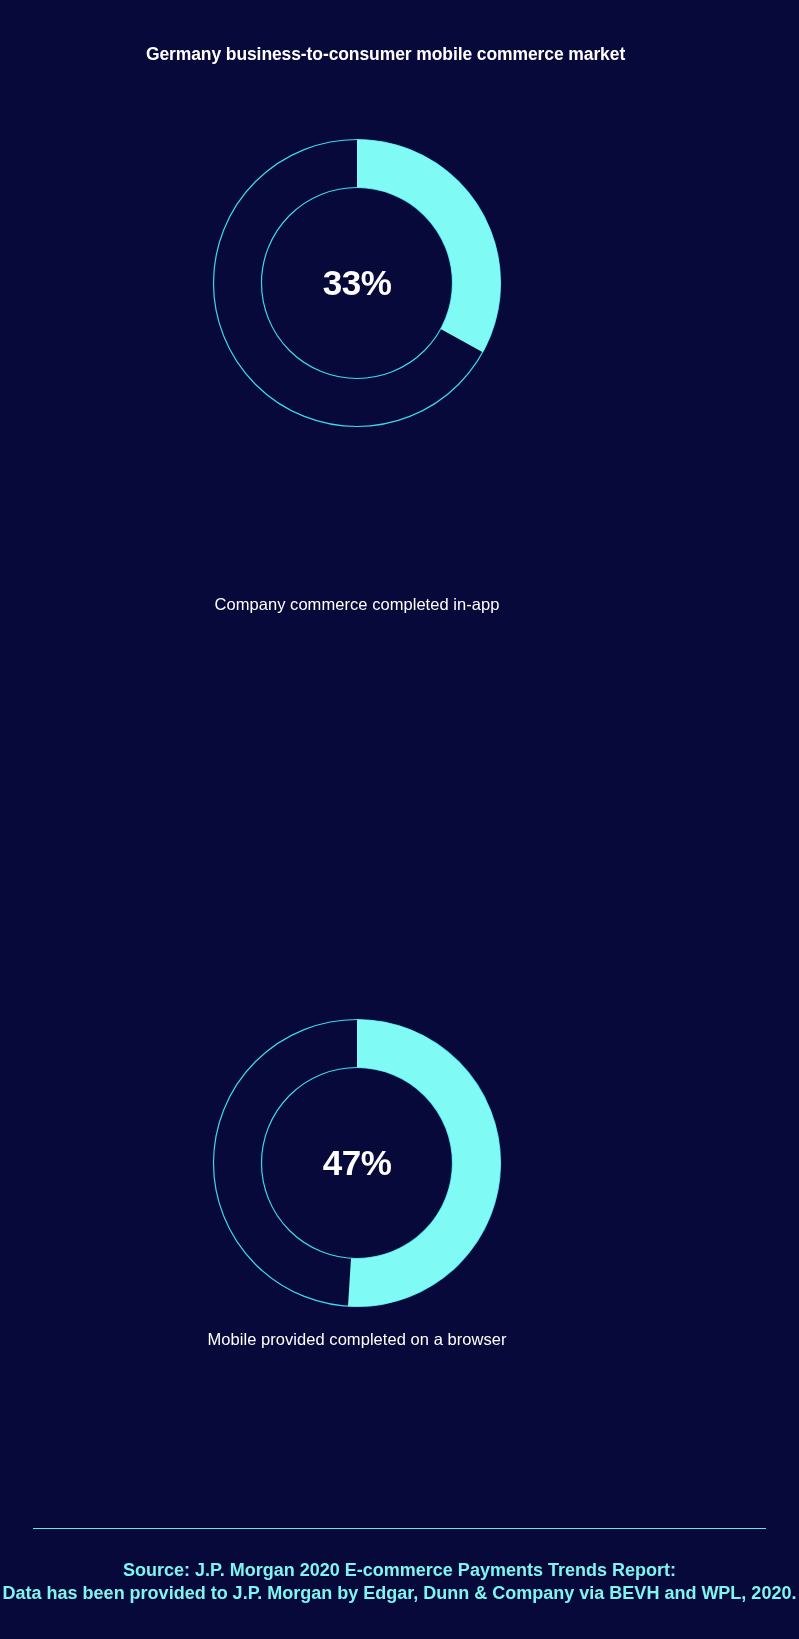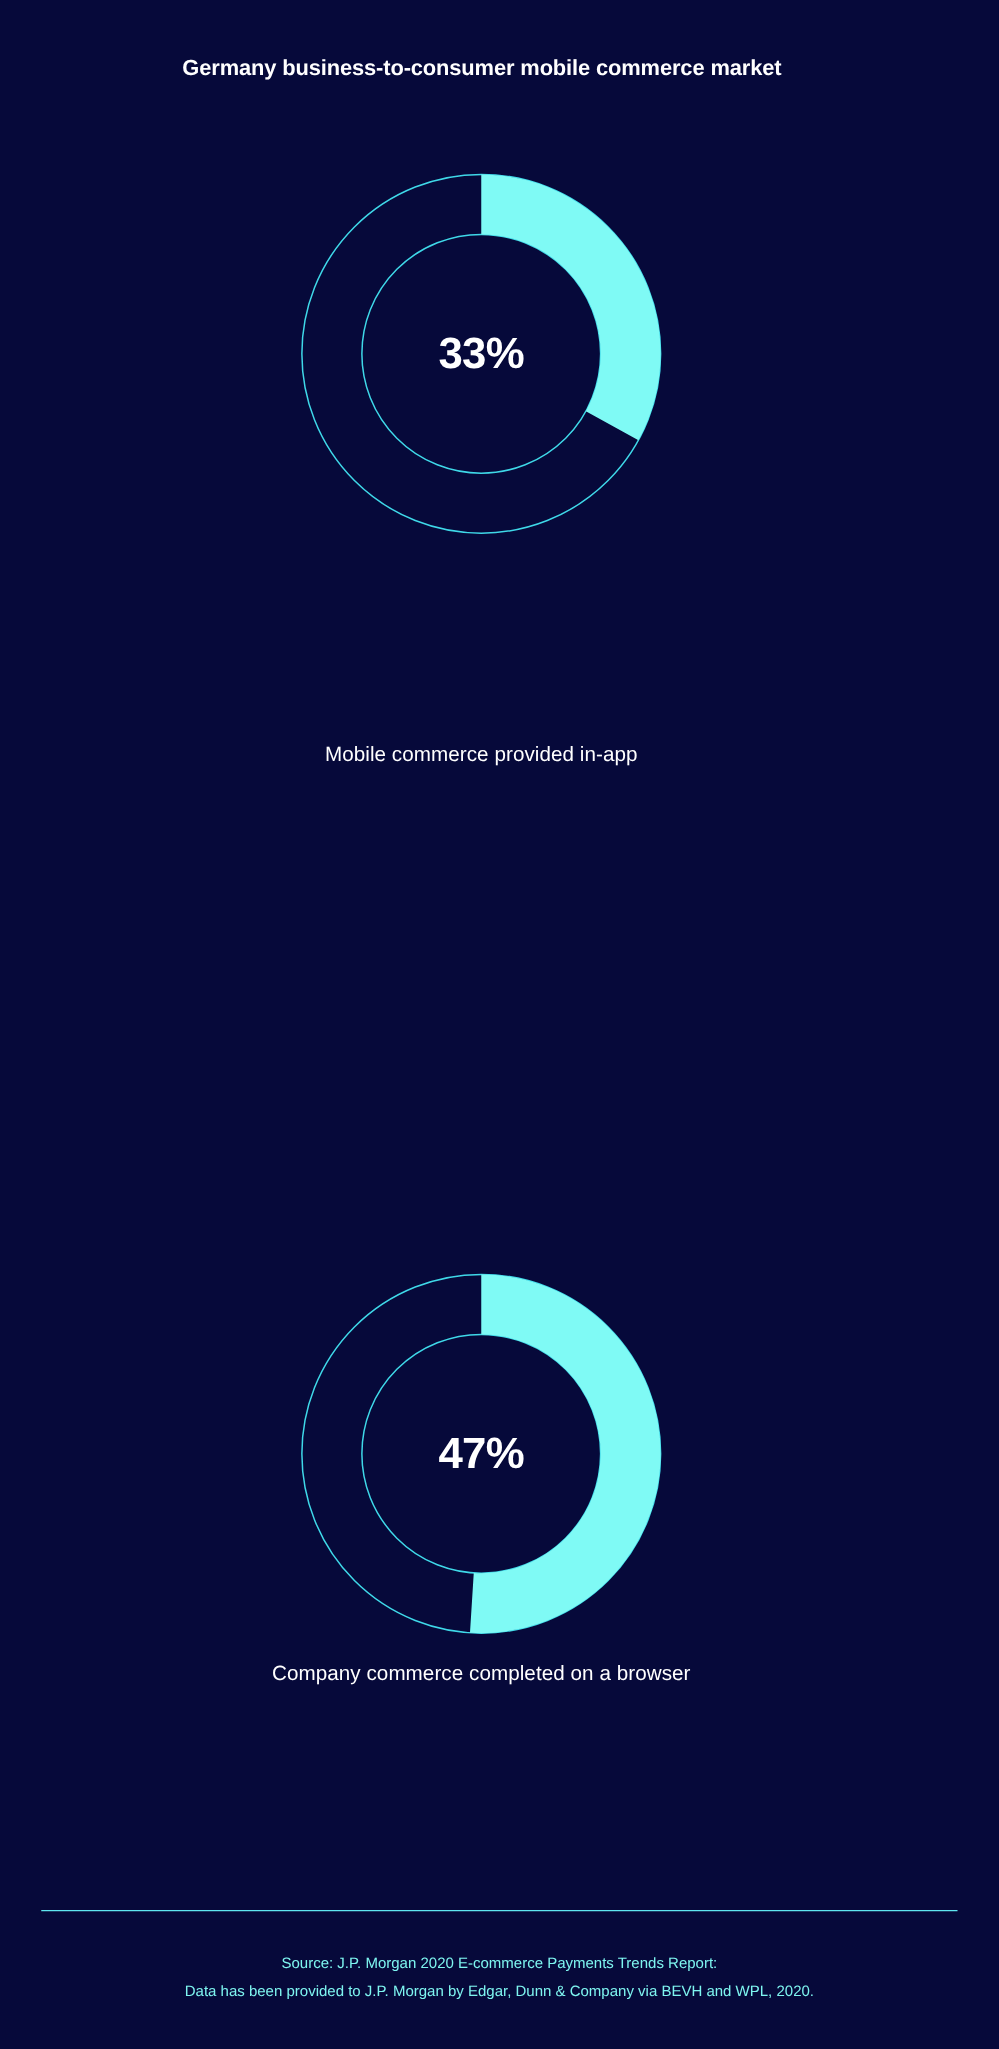--- a/index.html
+++ b/index.html
@@ -30,21 +30,20 @@
     font-size: 17.5px;
     font-weight: bold;
     letter-spacing: -0.1px;
     white-space: nowrap;
   }
   .donut-block {
     position: absolute;
     left: 0;
     width: 714px;
     text-align: center;
-    padding-left: 28px;
   }
   .donut-wrap {
     position: relative;
     width: 300px;
     height: 300px;
     margin: 0 auto;
   }
   .donut-wrap svg {
     display: block;
     width: 300px;
@@ -80,22 +79,22 @@
     height: 1px;
     background: #5fe6f0;
   }
   .source {
     position: absolute;
     left: 0;
     top: 1559px;
     width: 799px;
     text-align: center;
     color: #7ef5f0;
-    font-size: 12px;
-    font-weight: normal;
+    font-size: 18px;
+    font-weight: bold;
     line-height: 23px;
   }
   .source-line {
     display: block;
     white-space: nowrap;
   }
 </style>
 </head>
 <body>
 
@@ -108,33 +107,33 @@
       <svg viewBox="0 0 300 300">
         <circle cx="150" cy="150" r="143.5" fill="none" stroke="#3fd8e8" stroke-width="1.2"></circle>
         <circle cx="150" cy="150" r="95.5" fill="none" stroke="#3fd8e8" stroke-width="1.2"></circle>
         <path class="arc" fill="#7ffaf5" d="M 150.000 6.500 A 143.5 143.5 0 0 1 275.750 219.132 L 233.687 196.007 A 95.5 95.5 0 0 0 150.000 54.500 Z"></path>
       </svg>
       <div class="donut-value">33%</div>
     </div>
   </div>
 
   <div class="donut-block" style="top:578px;">
-    <div class="donut-caption">Mobile commerce provided in-app</div>
+    <div class="donut-caption">Company commerce completed in-app</div>
   </div>
 
   <div class="donut-block" style="top:1013px;">
     <div class="donut-wrap">
       <svg viewBox="0 0 300 300">
         <circle cx="150" cy="150" r="143.5" fill="none" stroke="#3fd8e8" stroke-width="1.2"></circle>
         <circle cx="150" cy="150" r="95.5" fill="none" stroke="#3fd8e8" stroke-width="1.2"></circle>
         <path class="arc" fill="#7ffaf5" d="M 150.000 6.500 A 143.5 143.5 0 1 1 140.990 293.217 L 144.004 245.312 A 95.5 95.5 0 1 0 150.000 54.500 Z"></path>
       </svg>
       <div class="donut-value">47%</div>
     </div>
-    <div class="donut-caption">Company commerce completed on a browser</div>
+    <div class="donut-caption">Mobile provided completed on a browser</div>
   </div>
 
   <div class="divider"></div>
 
   <div class="source">
     <span class="source-line">Source: J.P. Morgan 2020 E-commerce Payments Trends Report:</span>
     <span class="source-line">Data has been provided to J.P. Morgan by Edgar, Dunn &amp; Company via BEVH and WPL, 2020.</span>
   </div>
 
 </div>

